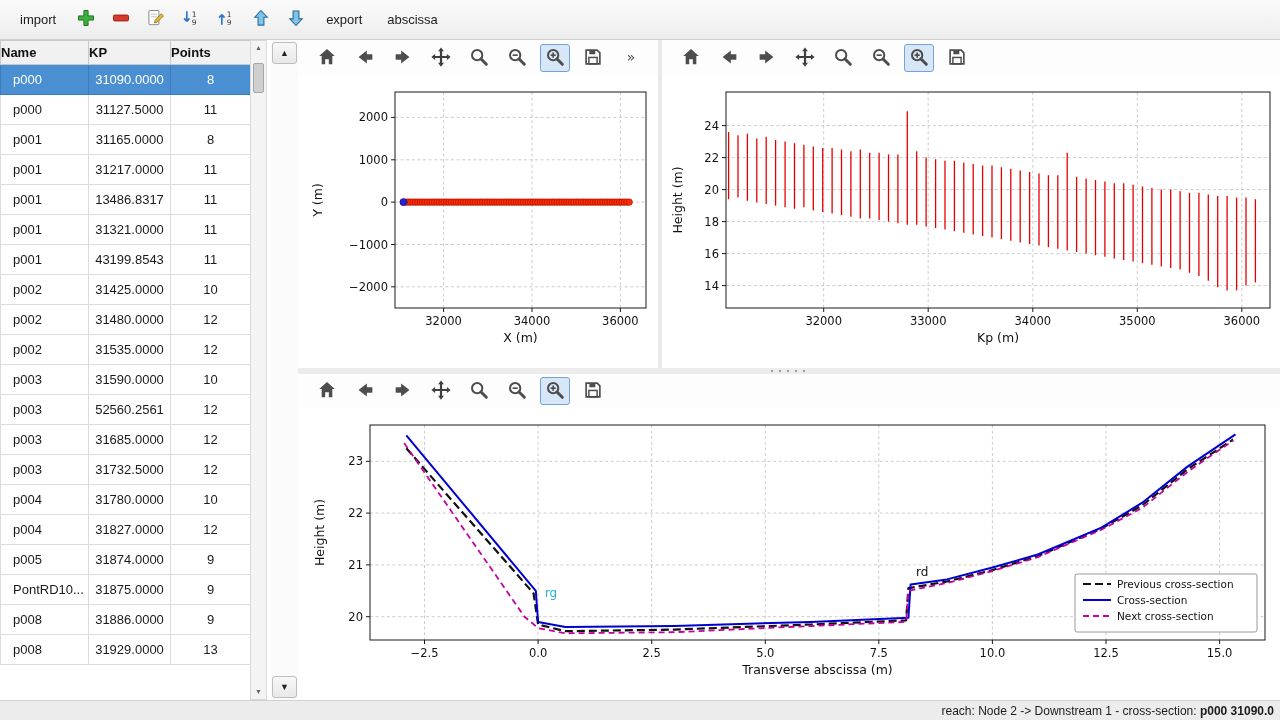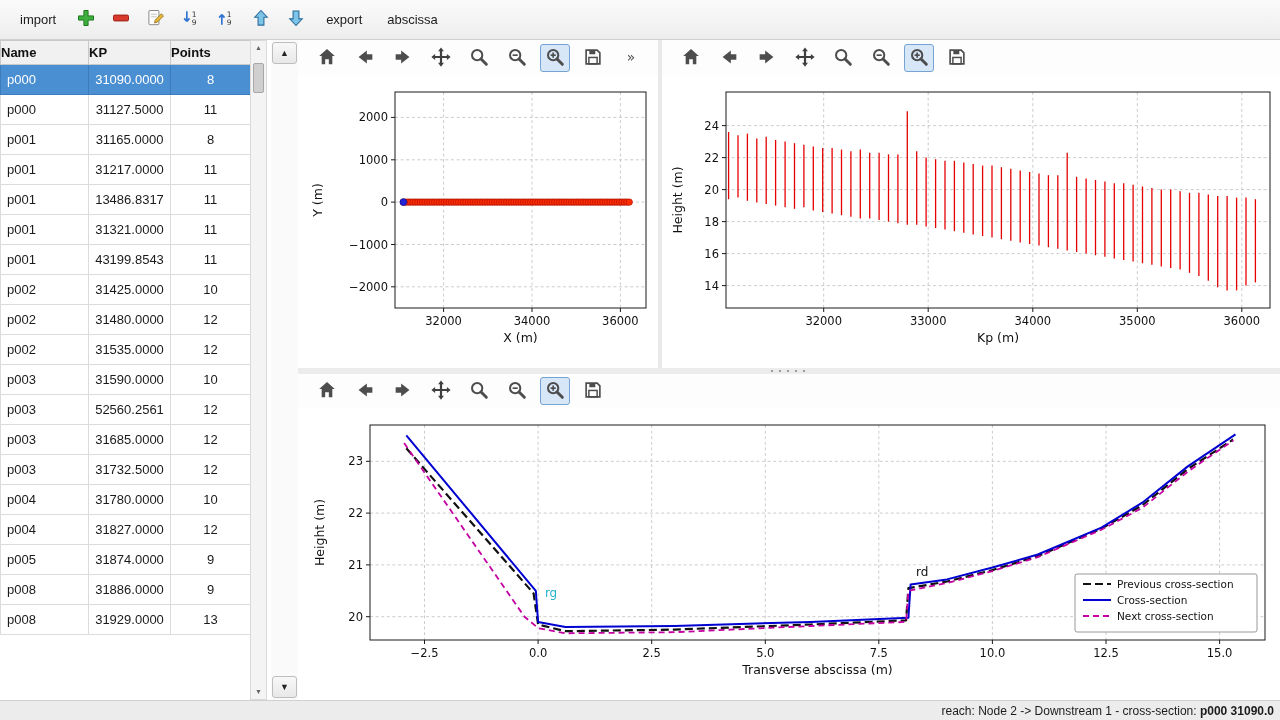--- a/index.html
+++ b/index.html
@@ -10,21 +10,21 @@
   
   .top-toolbar{position:absolute;left:0;top:0;width:1280px;height:40px;background:linear-gradient(#fbfbfb,#ededed);border-bottom:1px solid #cfcfcf;display:flex;align-items:center;gap:5px;padding:0 10px;}
   .tb-text{font-size:13px;color:#1c1c1c;padding:5px 9px;border:1px solid transparent;background:transparent;border-radius:3px;cursor:default;font-family:inherit;}
   .tb-icon{width:30px;height:30px;display:flex;align-items:center;justify-content:center;border:1px solid transparent;background:transparent;border-radius:3px;}
 
   
   .left-panel{position:absolute;left:0;top:40px;width:298px;height:660px;background:#fff;}
   .cs-table{position:absolute;left:0;top:0;width:250px;border-collapse:collapse;font-size:13px;table-layout:fixed;background:#fff;}
   .cs-table th{height:24px;background:#f1f1f1;border:1px solid #c9c9c9;font-weight:bold;color:#111;text-align:left;}
   .cs-table td{height:30px;border:1px solid #dcdcdc;color:#1a1a1a;text-align:center;white-space:nowrap;overflow:hidden;}
-  .cs-table td.cell-name{text-align:left;padding-left:6px;}
+  .cs-table td.cell-name{text-align:left;padding-left:12px;}
   .cs-table tr.row-selected td{background:#4a8fd2;color:#fff;border-color:#3c7cba;}
 
   .sb1{position:absolute;left:250px;top:0;width:17px;height:660px;background:#f4f4f4;border:1px solid #dadada;}
   .sb1 .arr{position:absolute;left:0;width:15px;height:14px;font-size:7px;color:#666;text-align:center;line-height:14px;}
   .sb1 .thumb{position:absolute;left:2px;top:22px;width:11px;height:30px;background:#cfcfcf;border:1px solid #a8a8a8;border-radius:2px;}
   .sb2{position:absolute;left:271px;top:0;width:27px;height:660px;background:#fafafa;}
   .sb2 .btn{position:absolute;left:1px;width:25px;height:22px;background:linear-gradient(#f8f8f8,#e8e8e8);border:1px solid #bdbdbd;border-radius:3px;font-size:9px;color:#222;display:flex;align-items:center;justify-content:center;}
 
   
   .main-panel{position:absolute;left:298px;top:40px;width:982px;height:660px;background:#fff;}
@@ -187,20 +187,25 @@
             <td>10</td>
           </tr>
           <tr>
             <td class="cell-name">p004</td>
             <td>31827.0000</td>
             <td>12</td>
           </tr>
           <tr>
             <td class="cell-name">p005</td>
             <td>31874.0000</td>
+            <td>9</td>
+          </tr>
+          <tr>
+            <td class="cell-name">PontRD10...</td>
+            <td>31875.0000</td>
             <td>9</td>
           </tr>
           <tr>
             <td class="cell-name">p008</td>
             <td>31886.0000</td>
             <td>9</td>
           </tr>
           <tr>
             <td class="cell-name">p008</td>
             <td>31929.0000</td>

